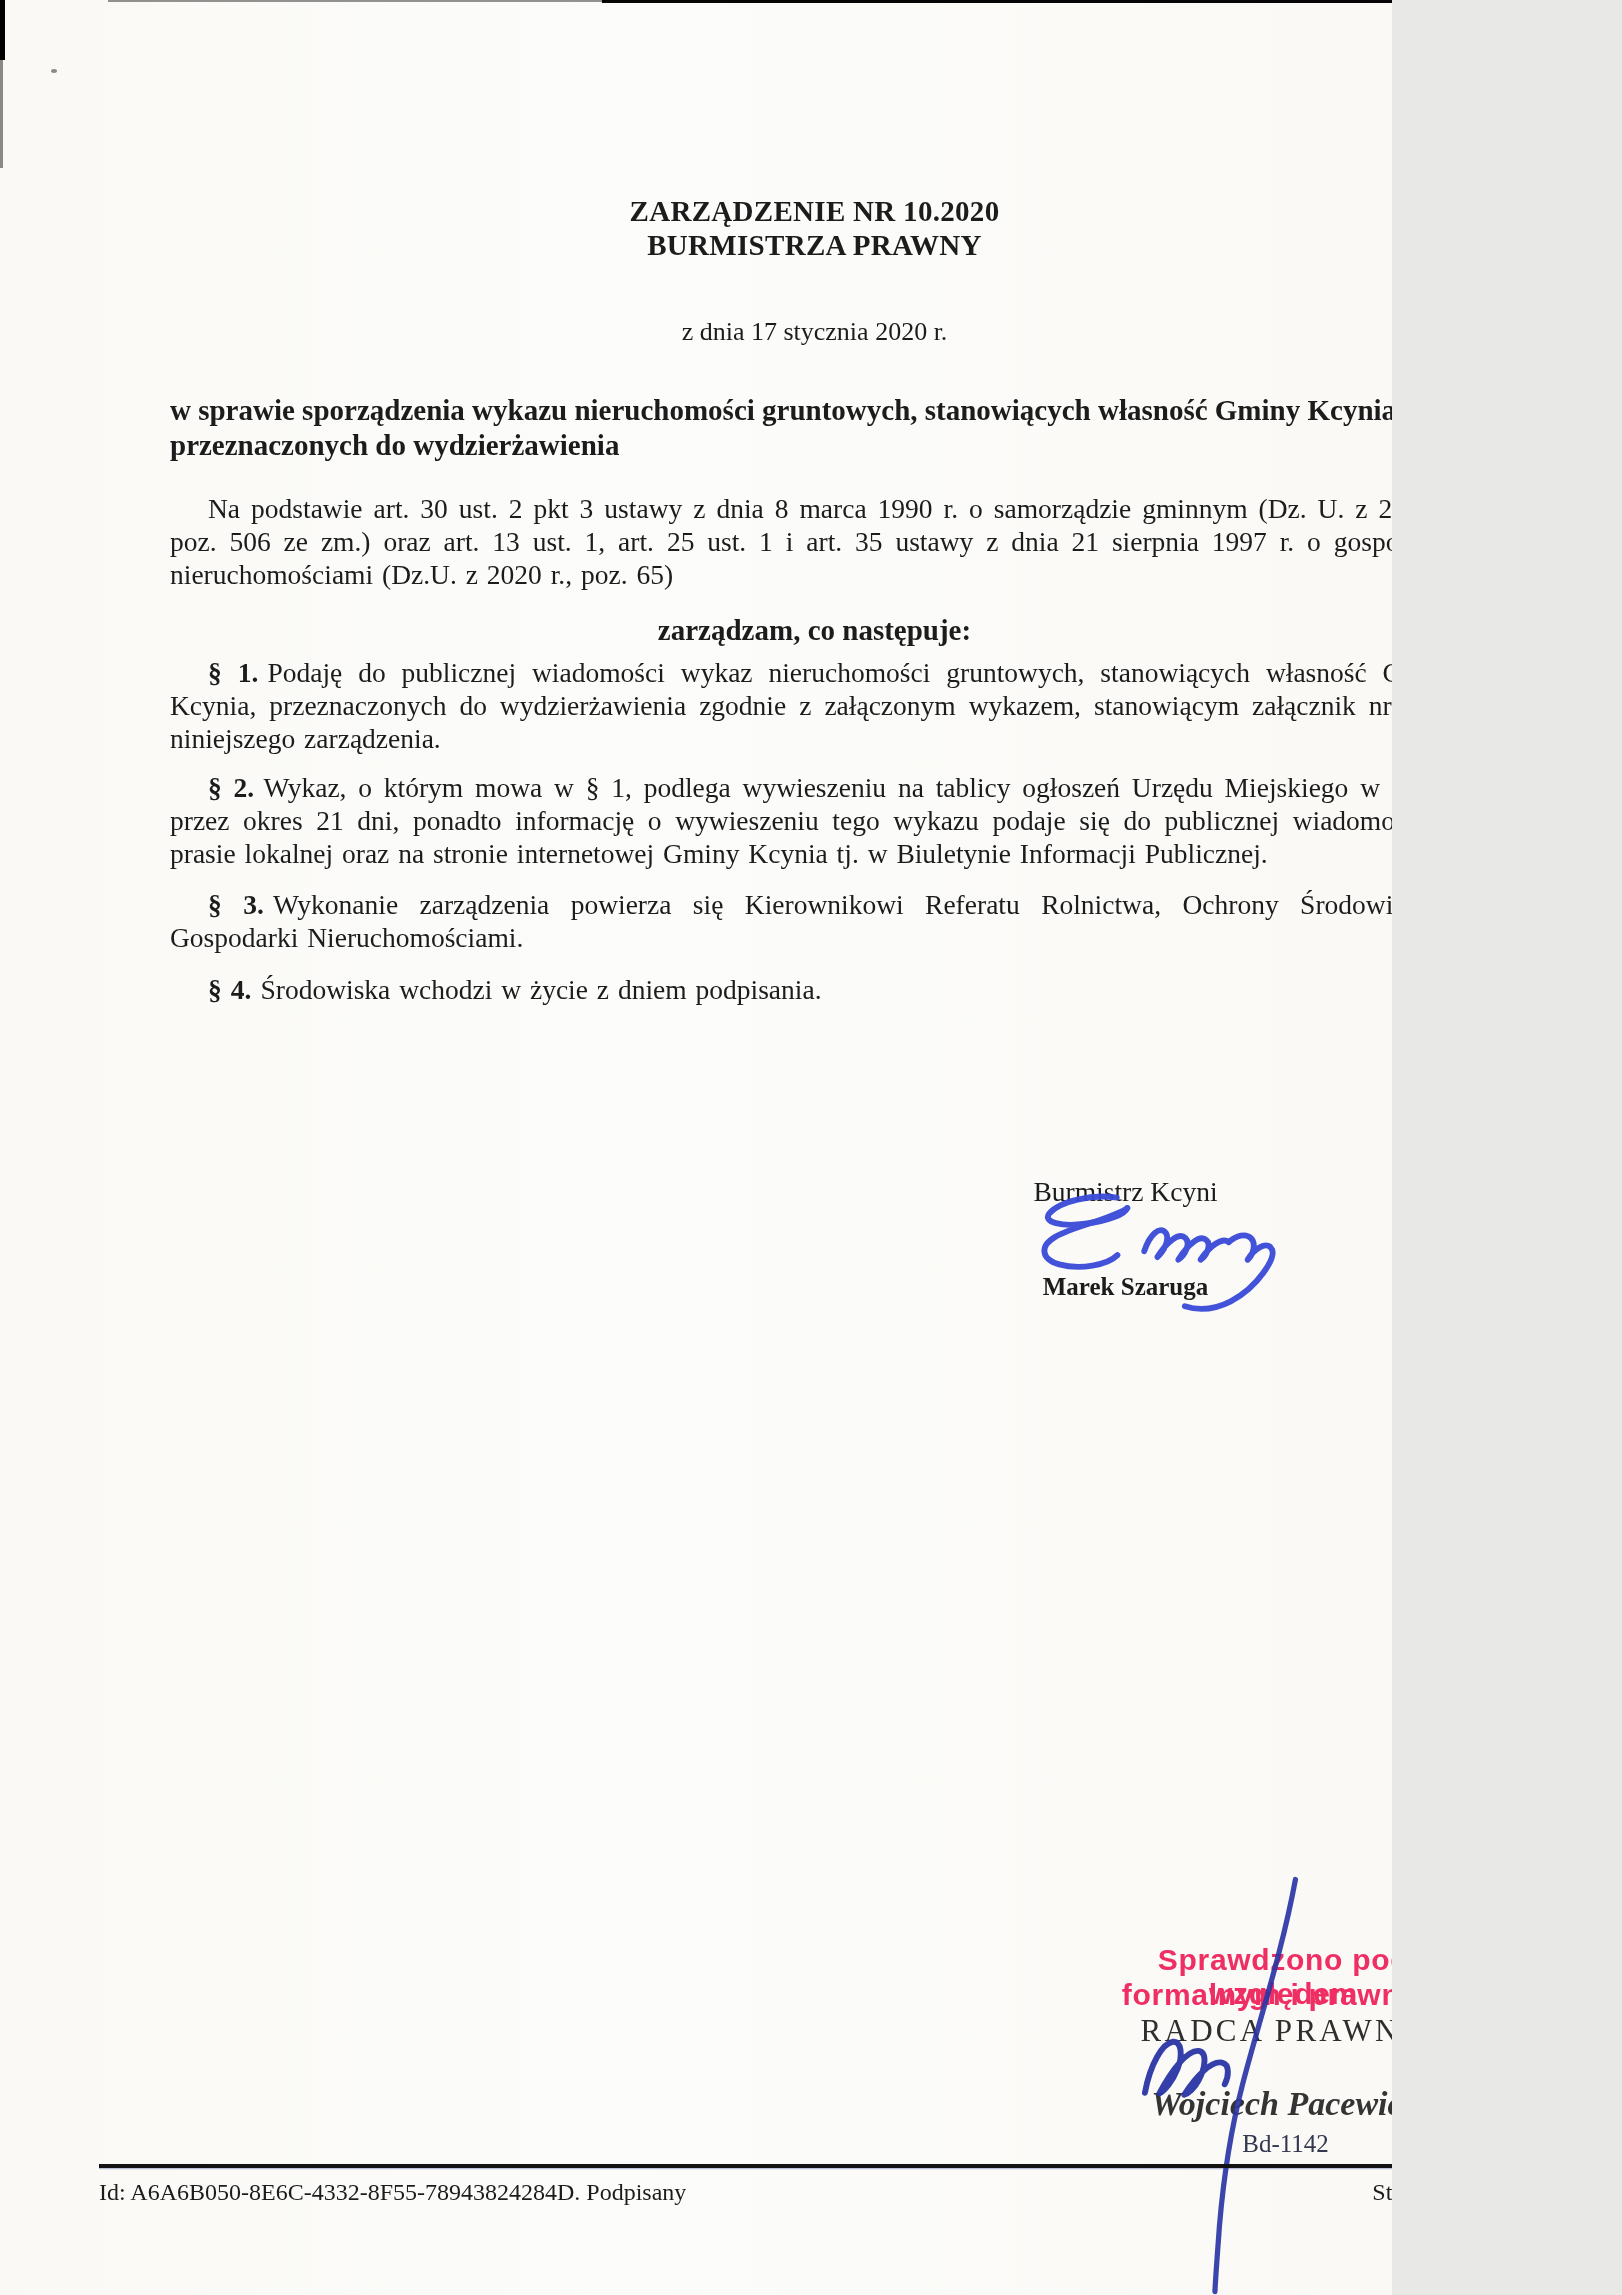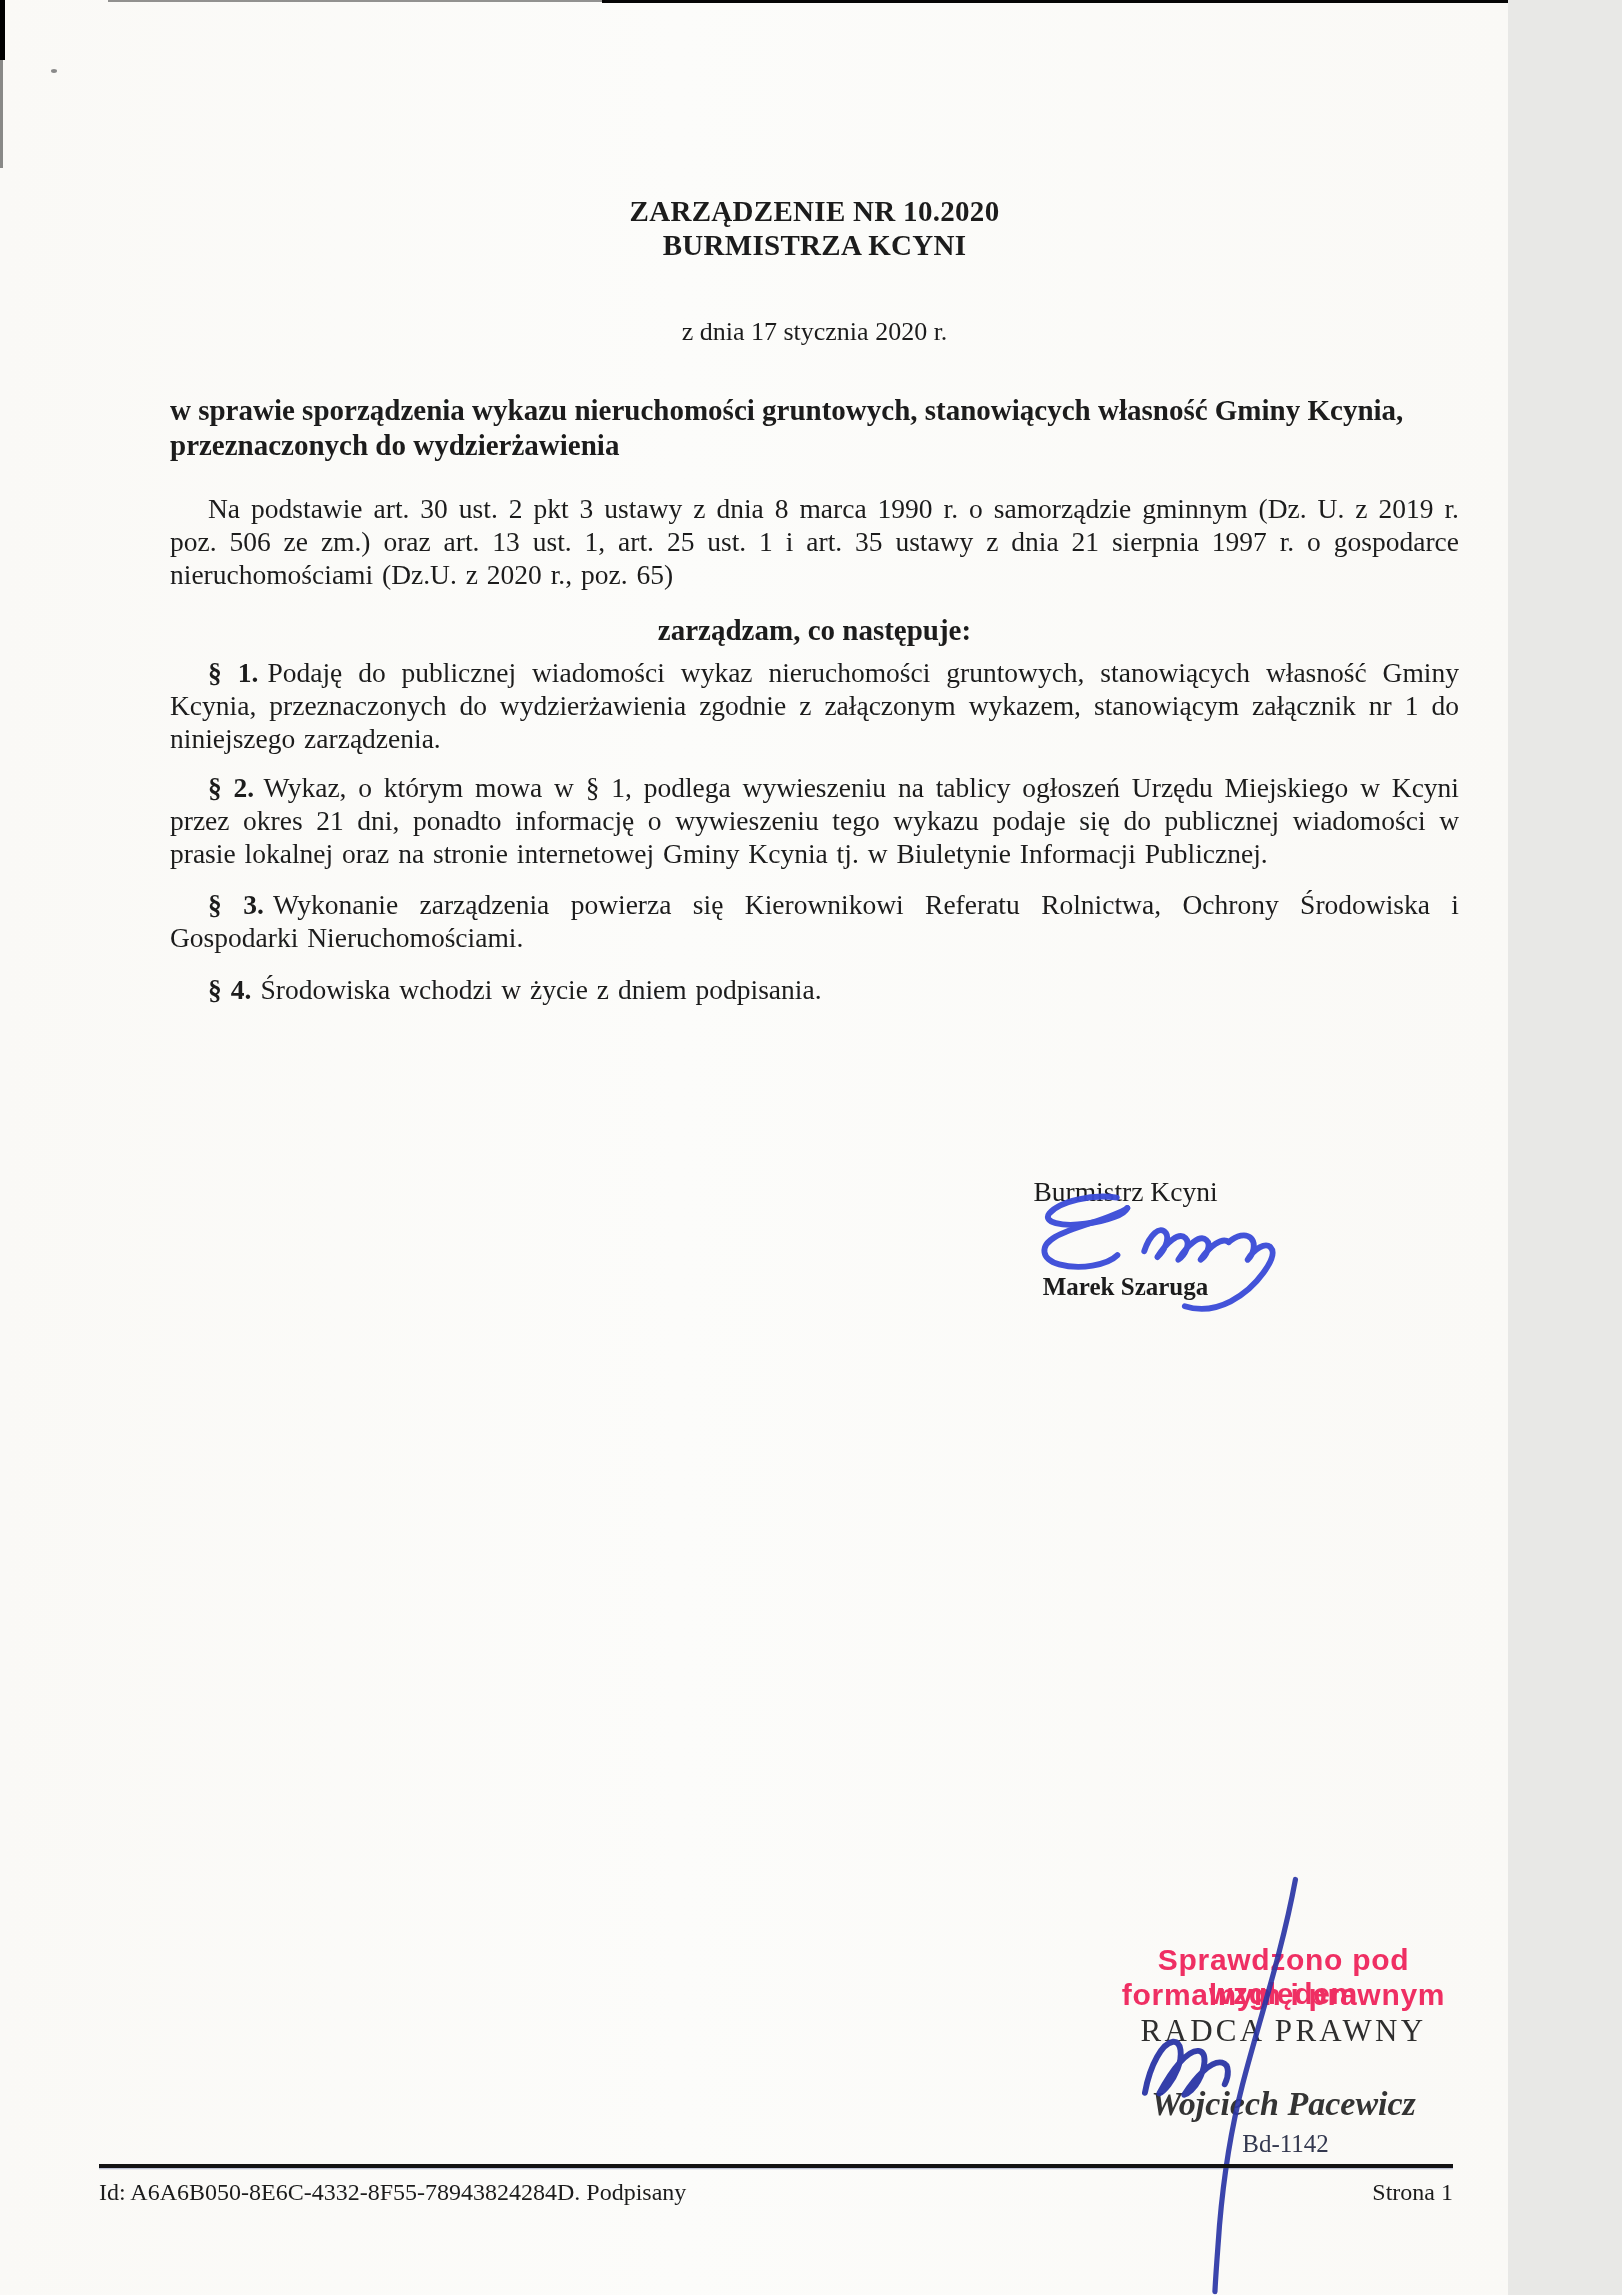--- a/index.html
+++ b/index.html
@@ -1,18 +1,18 @@
 <!DOCTYPE html>
 <html lang="pl" style="font-size:10.5px"><head>
 <meta charset="utf-8">
 <style>
   html,body{margin:0;padding:0;background:#e8e8e6;}
   .page{
     position:relative;
-    width:1508px;height:2295px;
+    width:1392px;height:2295px;
     background:linear-gradient(90deg,#faf9f6 0%,#fcfcfa 45%,#faf9f6 100%);
     font-family:"Liberation Serif","DejaVu Serif",serif;
     color:#1c1c1c;
     overflow:hidden;
   }
   
   .art{position:absolute;}
   .art-top-dark{left:602px;top:0;width:1020px;height:3.3px;background:#060606;}
   .art-top-light{left:108px;top:0;width:497px;height:2px;background:rgba(0,0,0,.42);}
   .art-left-bar{left:0;top:0;width:4.6px;height:60px;background:#000;}
@@ -69,21 +69,21 @@
 <div class="page">
 
   <div class="art art-top-dark"></div>
   <div class="art art-top-light"></div>
   <div class="art art-left-bar"></div>
   <div class="art art-left-fade"></div>
   <div class="art art-speck"></div>
 
   <header class="doc-header">
     <span class="title-line">ZARZĄDZENIE NR 10.2020</span>
-    <span class="title-line">BURMISTRZA KCYNI</span>
+    <span class="title-line">BURMISTRZA PRAWNY</span>
   </header>
   <p class="date-line">z dnia 17 stycznia 2020 r.</p>
   <p class="subject-line">w sprawie sporządzenia wykazu nieruchomości gruntowych, stanowiących własność Gminy Kcynia, przeznaczonych do wydzierżawienia</p>
 
   <p class="para legal-basis">Na podstawie art. 30 ust. 2 pkt 3 ustawy z dnia 8 marca 1990 r. o samorządzie gminnym (Dz. U. z 2019 r. poz. 506 ze zm.) oraz art. 13 ust. 1, art. 25 ust. 1 i art. 35 ustawy z dnia 21 sierpnia 1997 r. o gospodarce nieruchomościami (Dz.U. z 2020 r., poz. 65)</p>
   <p class="formula">zarządzam, co następuje:</p>
 
   <p class="para sec1"><span class="secno">§ 1.</span><span>Podaję do publicznej wiadomości wykaz nieruchomości gruntowych, stanowiących własność Gminy Kcynia, przeznaczonych do wydzierżawienia zgodnie z załączonym wykazem, stanowiącym załącznik nr 1 do niniejszego zarządzenia.</span></p>
   <p class="para sec2"><span class="secno">§ 2.</span><span>Wykaz, o którym mowa w § 1, podlega wywieszeniu na tablicy ogłoszeń Urzędu Miejskiego w Kcyni przez okres 21 dni, ponadto informację o wywieszeniu tego wykazu podaje się do publicznej wiadomości w prasie lokalnej oraz na stronie internetowej Gminy Kcynia tj. w Biuletynie Informacji Publicznej.</span></p>
   <p class="para sec3"><span class="secno">§ 3.</span><span>Wykonanie zarządzenia powierza się Kierownikowi Referatu Rolnictwa, Ochrony Środowiska i Gospodarki Nieruchomościami.</span></p>

